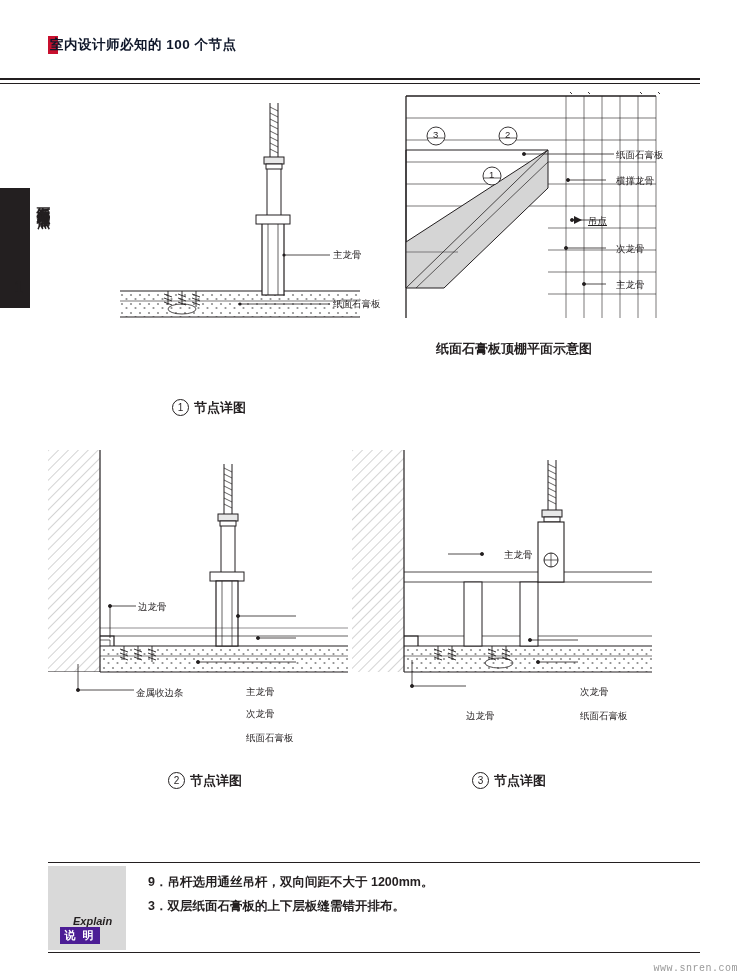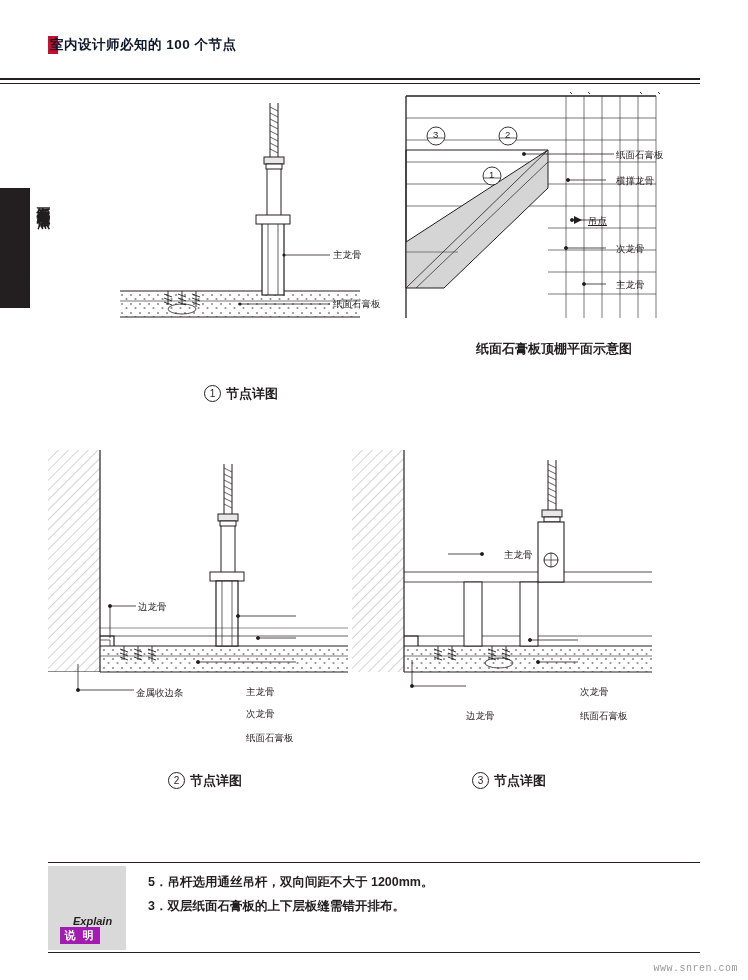--- a/index.html
+++ b/index.html
@@ -52,35 +52,35 @@
   }
   .cap .circ{
     display:inline-block;width:15px;height:15px;line-height:15px;
     border:1px solid #231f20;border-radius:50%;text-align:center;
     font-size:10px;font-weight:normal;margin-right:5px;vertical-align:1px;
   }
   .lbl{
     position:absolute;font-size:9.5px;color:#231f20;white-space:nowrap;
   }
   .ttl{
-    position:absolute;font-size:13px;font-weight:bold;white-space:nowrap;margin-left:40px;
+    position:absolute;font-size:13px;font-weight:bold;white-space:nowrap;
   }
 
   
   .note-rule-top{position:absolute;left:48px;top:862px;width:652px;height:1px;background:#231f20;}
   .note-rule-bot{position:absolute;left:48px;top:952px;width:652px;height:1px;background:#231f20;}
   .note-box{
     position:absolute;left:48px;top:866px;width:78px;height:84px;background:#d9d9d9;
   }
   .note-en{
     position:absolute;left:57px;top:915px;font-size:11px;font-weight:bold;
     font-style:italic;color:#231f20;margin-left:16px;
   }
   .note-cn{
-    position:absolute;left:60px;top:927px;width:40px;height:17px;background:#a21caf;
+    position:absolute;left:60px;top:927px;width:40px;height:17px;background:#4c1d95;
     color:#fff;font-size:11px;font-weight:bold;text-align:center;line-height:17px;
     letter-spacing:2px;
   }
   .note-list{
     position:absolute;left:148px;top:870px;width:540px;
     font-size:12.5px;font-weight:bold;line-height:24px;color:#231f20;
   }
   .note-list div{white-space:nowrap;}
 
   .wm{
@@ -153,21 +153,21 @@
 
     <line x1="164" y1="160" x2="196" y2="160" stroke="#231f20" stroke-width="0.8"></line>
     <line x1="196" y1="160" x2="210" y2="160" stroke="#231f20" stroke-width="0.8"></line>
     <circle cx="164" cy="160" r="1.6" fill="#231f20"></circle>
     <line x1="120" y1="209" x2="196" y2="209" stroke="#231f20" stroke-width="0.8"></line>
     <line x1="196" y1="209" x2="210" y2="209" stroke="#231f20" stroke-width="0.8"></line>
     <circle cx="120" cy="209" r="1.6" fill="#231f20"></circle>
   </svg>
   <div class="lbl" style="left:333px;top:249px;">主龙骨</div>
   <div class="lbl" style="left:333px;top:298px;">纸面石膏板</div>
-  <div class="cap" style="left:172px;top:385px;margin-left:32px;">
+  <div class="cap" style="left:172px;top:399px;">
     <span class="circ">1</span><span>节点详图</span>
   </div>
 
   <svg class="fig" style="left:398px;top:92px;" width="300" height="230" viewBox="0 0 300 230">
 
     <path d="M8 4 L8 226" stroke="#231f20" stroke-width="1.3" fill="none"></path>
     <path d="M8 4 L258 4" stroke="#231f20" stroke-width="1.3" fill="none"></path>
 
     <g stroke="#231f20" stroke-width="0.6">
       <line x1="8" y1="26" x2="258" y2="26"></line>
@@ -376,19 +376,19 @@
   <div class="lbl" style="left:580px;top:710px;">纸面石膏板</div>
   <div class="cap" style="left:472px;top:772px;">
     <span class="circ">3</span><span>节点详图</span>
   </div>
 
   <div class="note-rule-top"></div>
   <div class="note-box"></div>
   <div class="note-en">Explain</div>
   <div class="note-cn">说 明</div>
   <div class="note-list">
-    <div>5．吊杆选用通丝吊杆，双向间距不大于 1200mm。</div>
+    <div>9．吊杆选用通丝吊杆，双向间距不大于 1200mm。</div>
     <div>3．双层纸面石膏板的上下层板缝需错开排布。</div>
   </div>
   <div class="note-rule-bot"></div>
 
   <div class="wm">www.snren.com</div>
 </div>
 
 </body></html>

